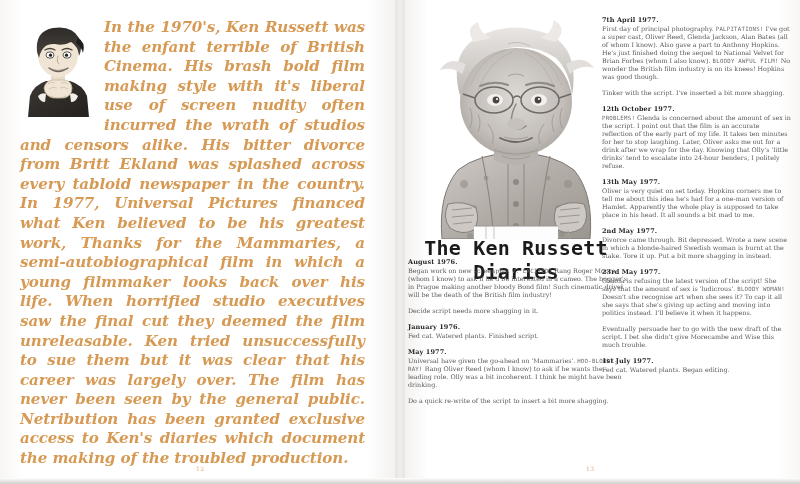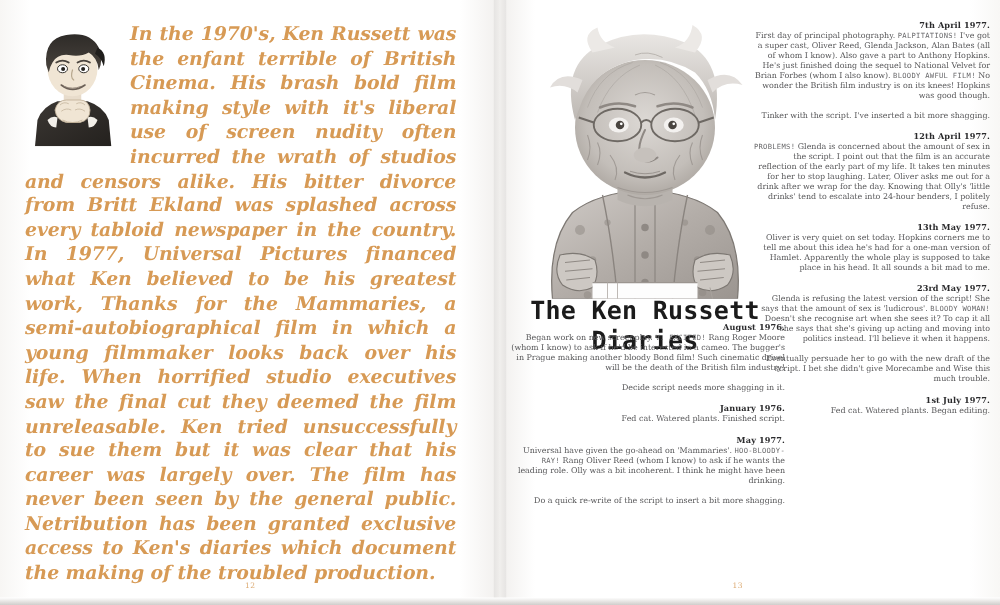--- a/index.html
+++ b/index.html
@@ -108,21 +108,21 @@
     font-size: 20px;
     color: #1b1b1b;
     letter-spacing: 0.2px;
   }
   .col {
     position: absolute;
     font-family: "DejaVu Serif", serif;
     font-size: 6.35px;
     line-height: 8.0px;
     color: #58585a;
-    text-align: right;
+    text-align: left;
   }
   .col-center {
     left: 8px;
     top: 258px;
     width: 220px;
   }
   .col-right {
     left: 202px;
     top: 16px;
     width: 190px;
@@ -337,26 +337,30 @@
         </div>
       <div class="col col-right">
           <p class="entry">
             <span class="entry-date">7th April 1977.</span>
             <span class="entry-body">First day of principal photography. <span class="shout">PALPITATIONS!</span> I've got a super cast, Oliver Reed, Glenda Jackson, Alan Bates (all of whom I know). Also gave a part to Anthony Hopkins. He's just finished doing the sequel to National Velvet for Brian Forbes (whom I also know). <span class="shout">BLOODY AWFUL FILM!</span> No wonder the British film industry is on its knees! Hopkins was good though.</span>
           </p>
           <p class="entry">
             <span class="entry-body">Tinker with the script. I've inserted a bit more shagging.</span>
           </p>
           <p class="entry">
-            <span class="entry-date">12th April 1977.</span>
+            <span class="entry-date">12th October 1977.</span>
             <span class="entry-body"><span class="shout">PROBLEMS!</span> Glenda is concerned about the amount of sex in the script. I point out that the film is an accurate reflection of the early part of my life. It takes ten minutes for her to stop laughing. Later, Oliver asks me out for a drink after we wrap for the day. Knowing that Olly's 'little drinks' tend to escalate into 24-hour benders, I politely refuse.</span>
           </p>
           <p class="entry">
             <span class="entry-date">13th May 1977.</span>
             <span class="entry-body">Oliver is very quiet on set today. Hopkins corners me to tell me about this idea he's had for a one-man version of Hamlet. Apparently the whole play is supposed to take place in his head. It all sounds a bit mad to me.</span>
+          </p>
+          <p class="entry">
+            <span class="entry-date">2nd May 1977.</span>
+            <span class="entry-body">Divorce came through. Bit depressed. Wrote a new scene in which a blonde-haired Swedish woman is burnt at the stake. Tore it up. Put a bit more shagging in instead.</span>
           </p>
           <p class="entry">
             <span class="entry-date">23rd May 1977.</span>
             <span class="entry-body">Glenda is refusing the latest version of the script! She says that the amount of sex is 'ludicrous'. <span class="shout">BLOODY WOMAN!</span> Doesn't she recognise art when she sees it? To cap it all she says that she's giving up acting and moving into politics instead. I'll believe it when it happens.</span>
           </p>
           <p class="entry">
             <span class="entry-body">Eventually persuade her to go with the new draft of the script. I bet she didn't give Morecambe and Wise this much trouble.</span>
           </p>
           <p class="entry">
             <span class="entry-date">1st July 1977.</span>

